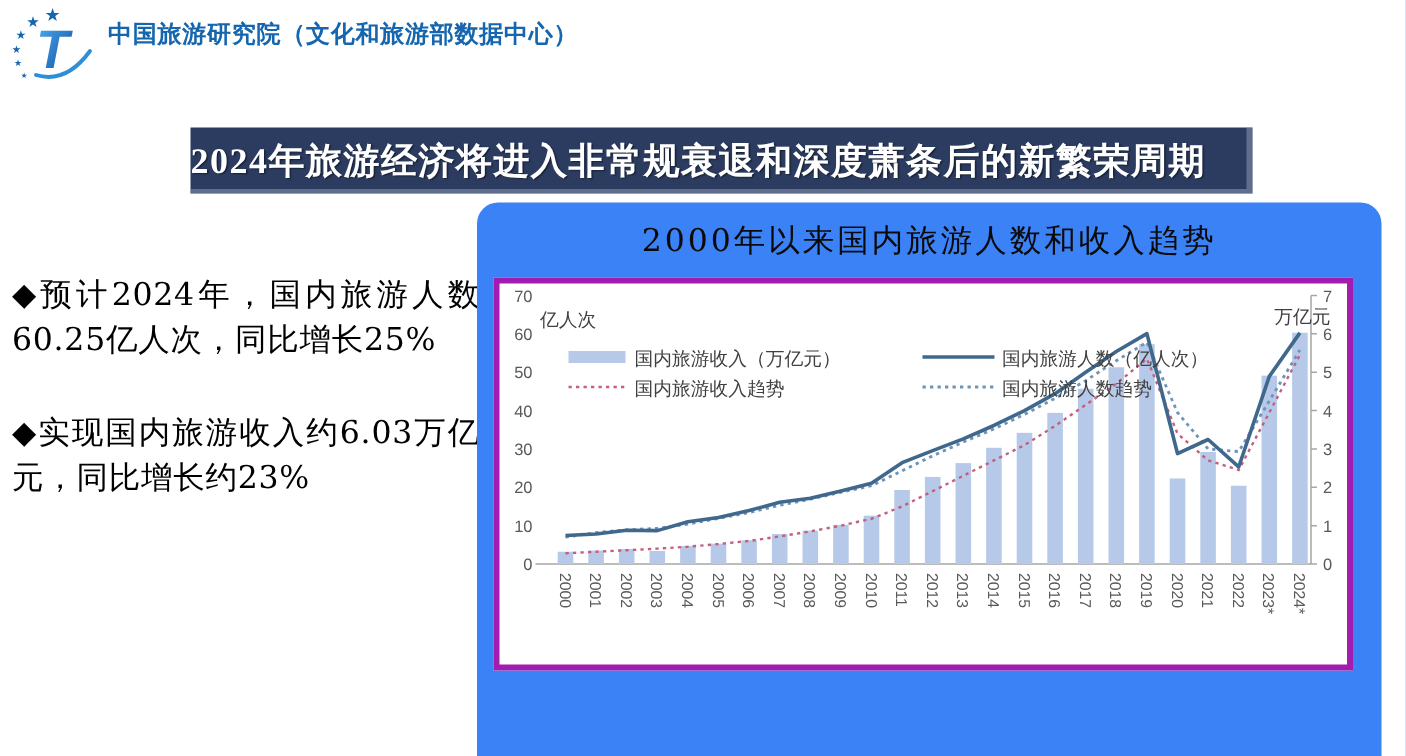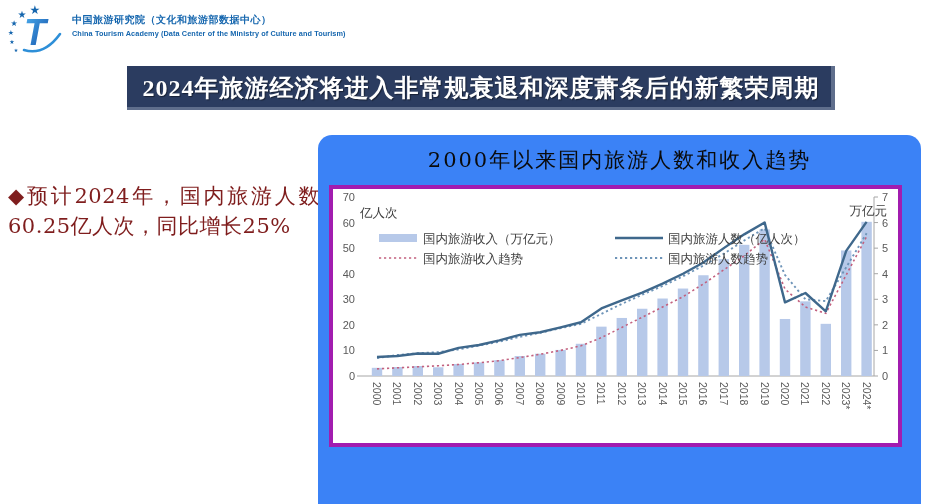--- a/index.html
+++ b/index.html
@@ -2,34 +2,34 @@
 <html><head>
 <meta charset="utf-8">
 <style>
   html,body{margin:0;padding:0;background:#ffffff;}
   #stage{position:relative;width:937px;height:504px;background:#ffffff;overflow:hidden;
          font-family:"Liberation Sans",sans-serif;}
 
   
   .logo{position:absolute;left:8px;top:2px;width:60px;height:56px;}
   .org{position:absolute;left:72px;top:13px;color:#1566AE;}
-  .org-cn{font-size:10px;font-weight:bold;letter-spacing:0.5px;
+  .org-cn{font-size:16px;font-weight:bold;letter-spacing:0.5px;
           font-family:"Liberation Sans",sans-serif;}
   .org-en{font-size:7.3px;font-weight:bold;margin-top:2px;letter-spacing:0.1px;}
 
   
-  .banner{position:absolute;left:127px;top:66px;width:708px;height:44px;
-          background:#2B3C60;display:flex;align-items:center;justify-content:center;
+  .banner{position:absolute;left:127px;top:85px;width:708px;height:44px;
+          background:#2B3C60;display:flex;align-items:center;justify-content:flex-start;
           box-shadow:inset -4px -3px 0 rgba(160,170,195,0.45);}
   .banner-text{color:#ffffff;font-size:24px;font-weight:bold;letter-spacing:1px;
                font-family:"Liberation Serif","DejaVu Serif",serif;
                text-shadow:1px 1px 1px rgba(0,0,0,0.45);white-space:nowrap;}
 
   
-  .bullets{position:absolute;left:8px;top:181px;width:312px;color:#7f1d1d;
+  .bullets{position:absolute;left:8px;top:181px;width:312px;color:#000000;
            font-family:"DejaVu Serif","Liberation Serif",serif;
            font-size:21px;line-height:1.45;letter-spacing:0.5px;text-align:justify;}
   .bullets p{margin:0 0 31px 0;}
 
   
   .panel{position:absolute;left:318px;top:135px;width:603px;height:400px;
          background:#3b82f6;border-radius:14px;}
   .chart-title{position:absolute;left:0;top:11px;width:100%;text-align:center;
                font-size:21px;color:#0a0a0a;letter-spacing:2px;
                font-family:"DejaVu Serif","Liberation Serif",serif;}
@@ -55,29 +55,29 @@
       <text x="6" y="24" font-size="8" fill="#1566AE" text-anchor="middle">★</text>
       <text x="3" y="33" font-size="7" fill="#1566AE" text-anchor="middle">★</text>
       <text x="4" y="42" font-size="6" fill="#1566AE" text-anchor="middle">★</text>
       <text x="8" y="50" font-size="5" fill="#1566AE" text-anchor="middle">★</text>
       <text x="16" y="43" font-size="36" font-style="italic" font-weight="bold" fill="url(#tg)" font-family="Liberation Serif,serif">T</text>
       <path d="M16 48 Q36 54 52 32" stroke="#2E8FD8" stroke-width="2.6" fill="none" stroke-linecap="round"></path>
     </svg>
   </div>
   <div class="org">
     <div class="org-cn">中国旅游研究院（文化和旅游部数据中心）</div>
-    <div class="org-en">China Tourism Academy (Data Center of the Ministry of Culture and Tourism)</div>
   </div>
 
   <div class="banner">
     <div class="banner-text">2024年旅游经济将进入非常规衰退和深度萧条后的新繁荣周期</div>
   </div>
 
   <div class="bullets">
     <p>◆预计2024年，国内旅游人数60.25亿人次，同比增长25%</p>
+    <p>◆实现国内旅游收入约6.03万亿元，同比增长约23%</p>
   </div>
 
   <div class="panel">
     <div class="chart-title">2000年以来国内旅游人数和收入趋势</div>
     <div class="chart-box">
       <svg id="chart-svg" width="565" height="254" viewBox="0 0 565 254">
           <text x="22" y="12" text-anchor="end" font-size="11" fill="#595959">70</text>
           <text x="22" y="37.571428571428584" text-anchor="end" font-size="11" fill="#595959">60</text>
           <text x="22" y="63.14285714285715" text-anchor="end" font-size="11" fill="#595959">50</text>
           <text x="22" y="88.71428571428572" text-anchor="end" font-size="11" fill="#595959">40</text>

